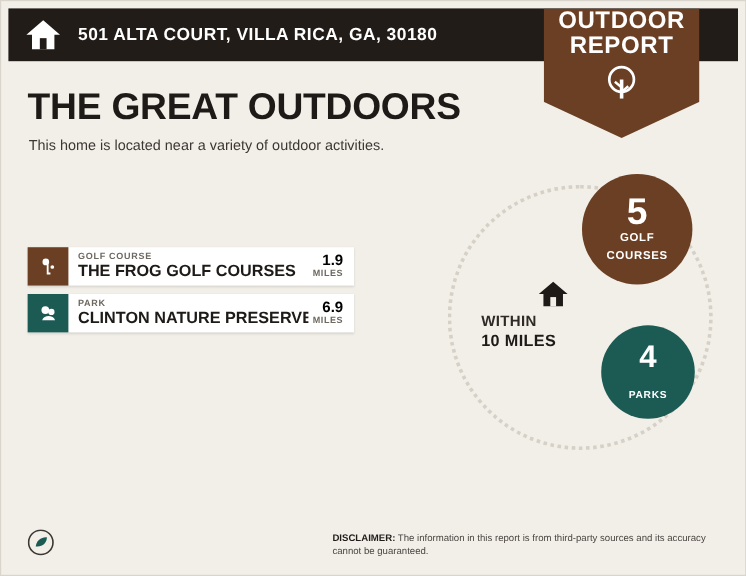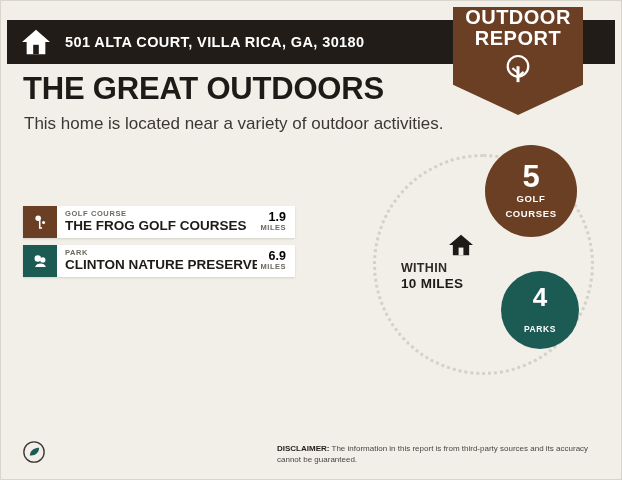--- a/index.html
+++ b/index.html
@@ -28,21 +28,20 @@
     position: absolute;
     top: 6px;
     left: 6px;
     right: 6px;
     height: 44px;
     background: #221c18;
     display: flex;
     align-items: center;
     padding-left: 14px;
     box-sizing: border-box;
-    margin-top: 13px;
   }
   .home-icon {
     width: 30px;
     height: 28px;
     flex: 0 0 auto;
     margin-right: 14px;
   }
   .address {
     color: #ffffff;
     font-size: 14.5px;
@@ -88,21 +87,21 @@
     left: 22px;
     font-size: 31px;
     font-weight: bold;
     color: #1d1a17;
     letter-spacing: -0.2px;
   }
   .subtitle {
     position: absolute;
     top: 113px;
     left: 23px;
-    font-size: 17px;
+    font-size: 12px;
     color: #3c3732;
   }
   .popular-title {
     position: absolute;
     top: 160px;
     left: 22px;
     font-size: 29px;
     font-weight: bold;
     color: #1d1a17;
     letter-spacing: -0.2px;

